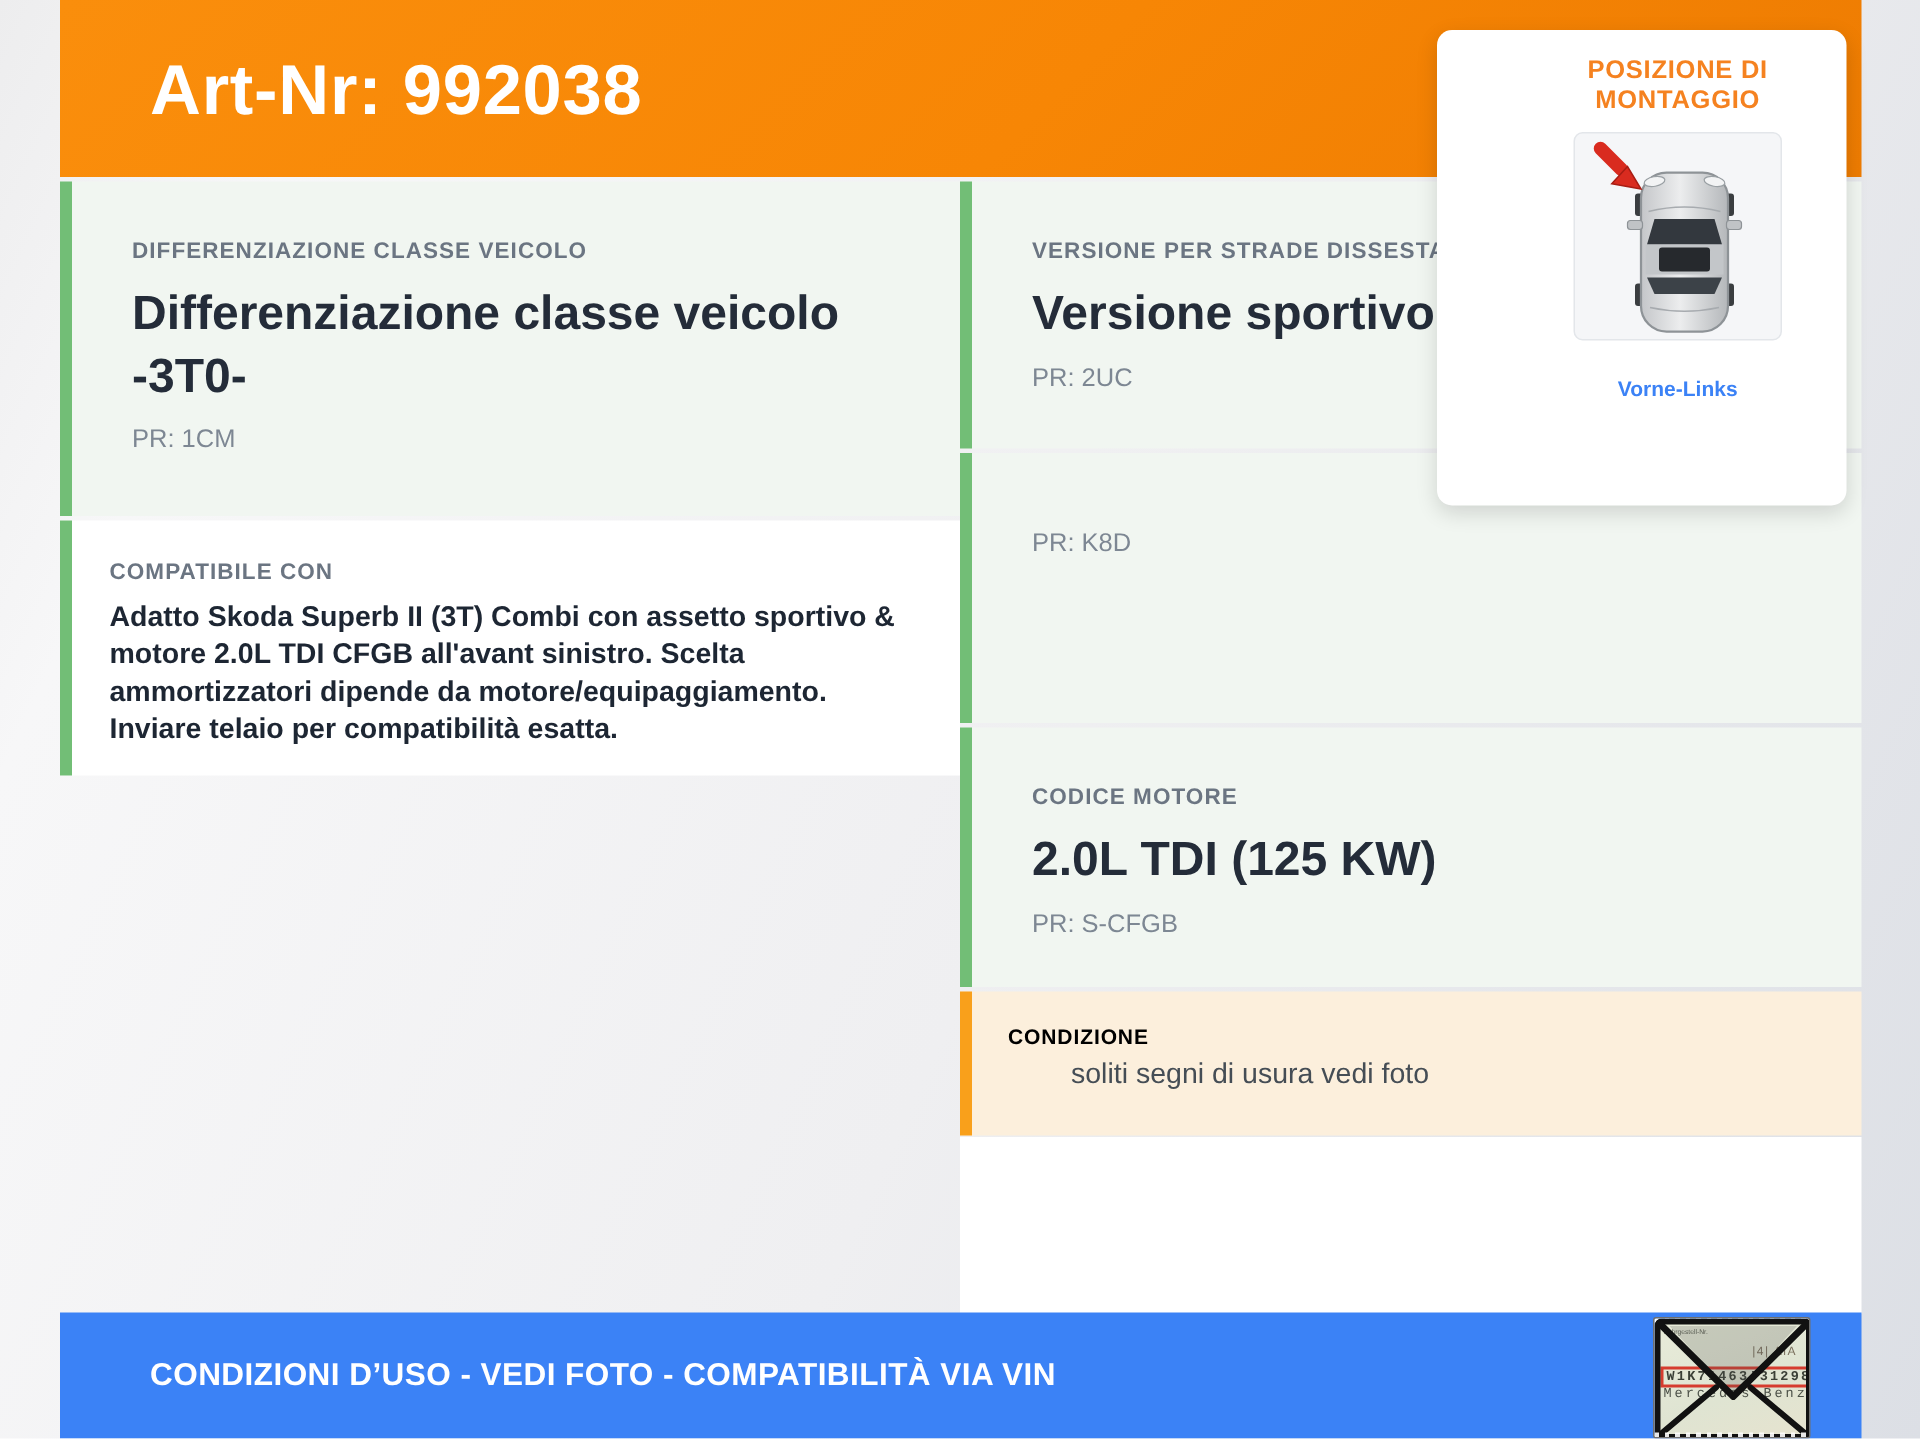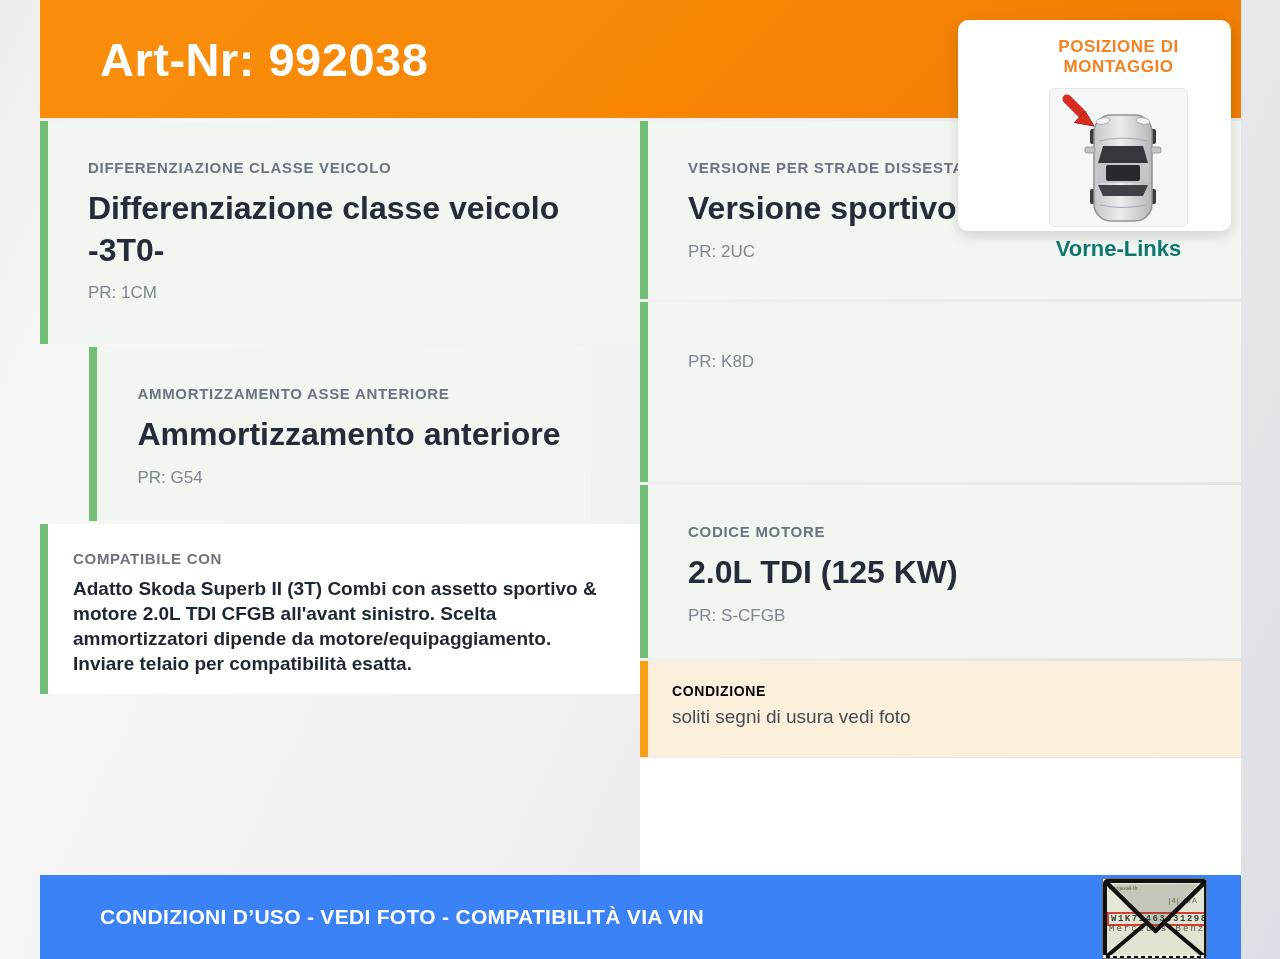--- a/index.html
+++ b/index.html
@@ -57,48 +57,48 @@
   .compat-text {
     margin-top: 10px; font-size: 19px; font-weight: bold; color: #1d2633;
     line-height: 1.31; max-width: 548px;
   }
 
   .card-condition {
     background: #fcefdc; border-left: 8px solid #f9a01b;
     height: 96px; padding: 22px 24px 0 24px; margin-bottom: 0;
   }
   .condition-label { font-size: 14px; font-weight: bold; color: #000000; letter-spacing: 0.6px; }
-  .condition-text  { margin-top: 7px; font-size: 19px; color: #454d55; }
+  .condition-text  { margin-top: 7px; font-size: 19px; color: #454d55; margin-left: 42px; }
 
   .filler-white { background: #ffffff; height: 118px; margin-top: 1px; }
 
   
   .footer {
     position: absolute; left: 40px; top: 875px; width: 1201px; height: 84px;
     background: #3b82f6; display: flex; align-items: center;
   }
   .footer div {
     padding-left: 60px; color: #ffffff; font-size: 21px; font-weight: bold;
     letter-spacing: 0.3px;
   }
 
   
   .mp-card {
-    position: absolute; left: 958px; top: 20px; width: 273px; height: 211px;
+    position: absolute; left: 958px; top: 20px; width: 273px; height: 317px;
     background: #ffffff; border-radius: 10px; z-index: 10;
     box-shadow: 0 5px 14px rgba(0,0,0,0.14);
     text-align: center;
     padding-left: 48px;
   }
   .mp-label { margin-top: 17px; font-size: 17px; font-weight: bold; color: #f58220; letter-spacing: 0.5px; }
   .mp-figure {
     width: 139px; height: 139px; margin: 11px auto 0;
     background: #f5f6f8; border: 1px solid #e3e6ea; border-radius: 6px;
   }
-  .mp-pos { margin-top: 9px; font-size: 22px; font-weight: bold; color: #0f766e; }
+  .mp-pos { margin-top: 24px; font-size: 14px; font-weight: bold; color: #3b82f6; }
 
   
   .doc-thumb {
     position: absolute; left: 1102px; top: 878px; width: 105px; height: 81px;
     z-index: 12; background: linear-gradient(160deg, #e9ecda 0%, #dfe4d2 60%, #e6e3cf 100%);
     border: 1px solid #6f6f6f; border-radius: 2px; overflow: hidden;
     box-shadow: 0 0 0 1px rgba(255,255,255,0.5) inset;
   }
   .doc-perf-top, .doc-perf-bottom {
     position: absolute; left: 0; width: 100%; height: 3px;
@@ -124,25 +124,20 @@
 
 <header class="header">
   <h1>Art-Nr: 992038</h1>
 </header>
 
 <div class="col col-left">
   <section class="card c1">
     <div class="card-label">DIFFERENZIAZIONE CLASSE VEICOLO</div>
     <h2 class="card-title">Differenziazione classe veicolo -3T0-</h2>
     <div class="card-pr">PR: 1CM</div>
-  </section>
-  <section class="card c2">
-    <div class="card-label">AMMORTIZZAMENTO ASSE ANTERIORE</div>
-    <h2 class="card-title">Ammortizzamento anteriore</h2>
-    <div class="card-pr">PR: G54</div>
   </section>
   <section class="card card-compat">
     <div class="card-label">COMPATIBILE CON</div>
     <p class="compat-text">Adatto Skoda Superb II (3T) Combi con assetto sportivo &amp; motore 2.0L TDI CFGB all'avant sinistro. Scelta ammortizzatori dipende da motore/equipaggiamento. Inviare telaio per compatibilità esatta.</p>
   </section>
 </div>
 
 <div class="col col-right">
   <section class="card c1">
     <div class="card-label">VERSIONE PER STRADE DISSESTATE</div>

